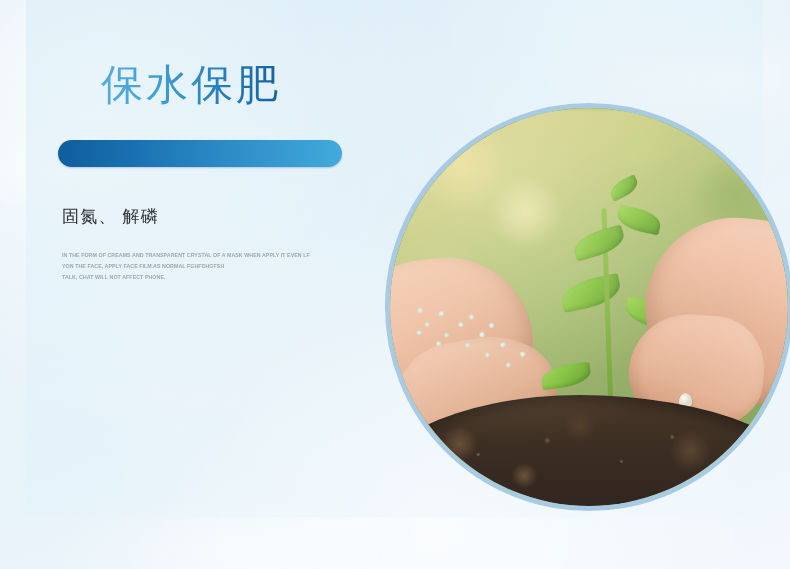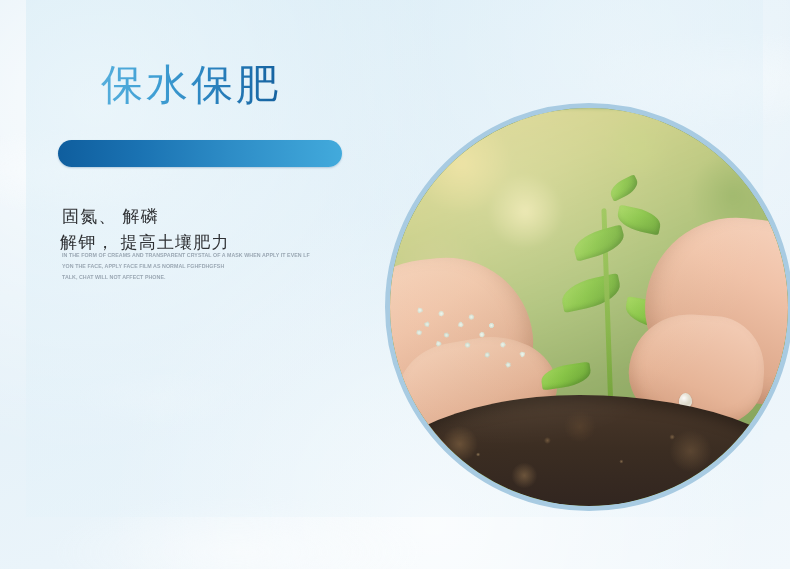--- a/index.html
+++ b/index.html
@@ -293,21 +293,20 @@
 
   <div id="texture"></div>
   <div id="inner-panel"></div>
 
   <div id="headline">保水保肥</div>
 
   <div id="accent-bar"></div>
 
   <div id="subtitle">
     <span class="line line1">固氮、 解磷</span>
-    <span class="line line2">解钾， 提高土壤肥力</span>
   </div>
 
   <div id="fineprint">
     <span class="fline">IN THE FORM OF CREAMS AND TRANSPARENT CRYSTAL OF A MASK WHEN APPLY IT EVEN LF</span>
     <span class="fline">YON THE FACE, APPLY FACE FILM AS NORMAL FGHFDHGFSH</span>
     <span class="fline">TALK, CHAT WILL NOT AFFECT PHONE.</span>
   </div>
 
   <div id="photo-circle">
     <div id="photo-inner">

